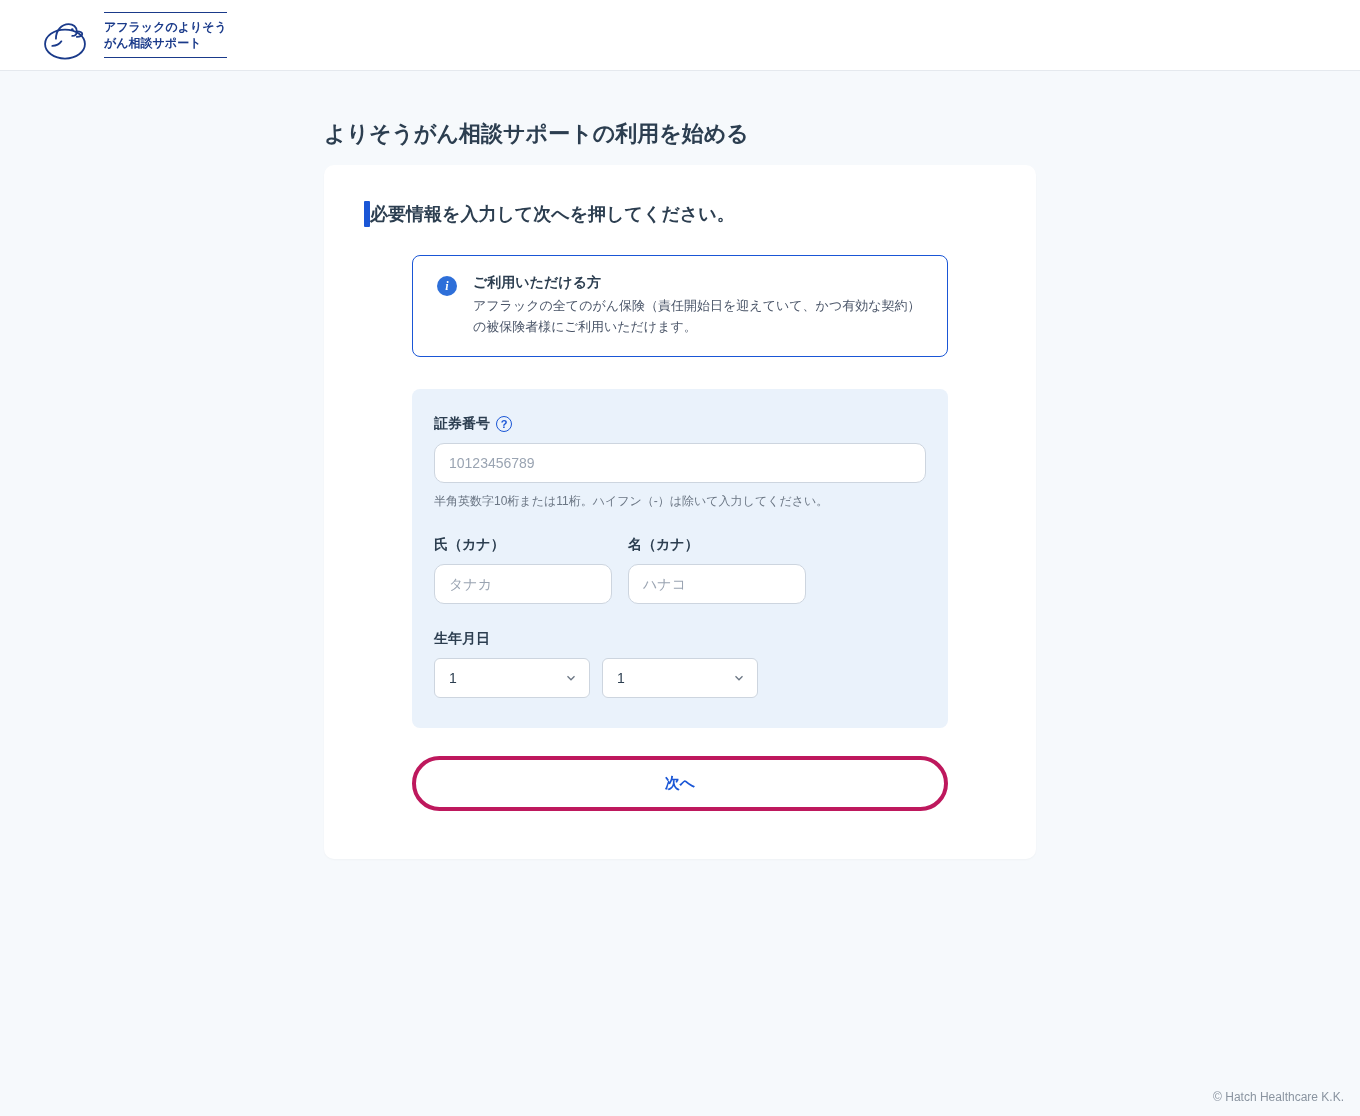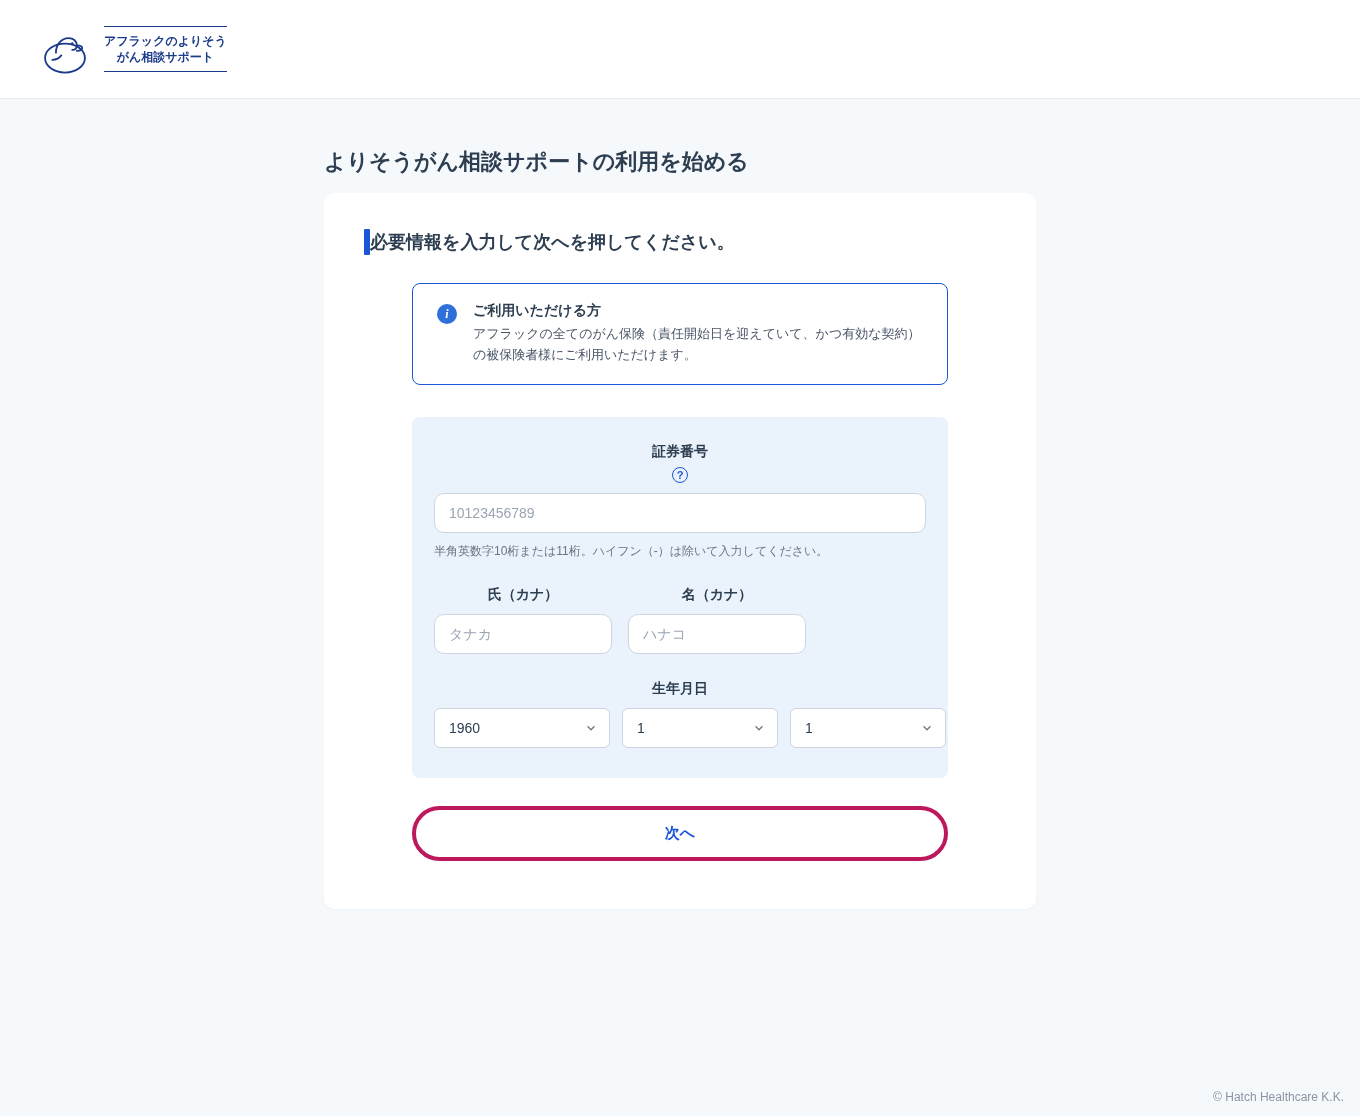--- a/index.html
+++ b/index.html
@@ -5,22 +5,21 @@
     * { margin: 0; padding: 0; box-sizing: border-box; }
     body {
       font-family: -apple-system, BlinkMacSystemFont, "Hiragino Kaku Gothic ProN", "Hiragino Sans", Meiryo, sans-serif;
       background: #f6f9fc;
       color: #2c3e50;
       min-height: 1116px;
     }
     header {
       background: #fff;
       border-bottom: 1px solid #e5e9ee;
-      padding: 20px 36px;
-      text-align: center;
+      padding: 6px 36px;
     }
     .logo-wrap {
       display: flex;
       align-items: center;
       gap: 10px;
     }
     .duck-svg { width: 58px; height: 58px; }
     .logo-text-box {
       border-top: 1px solid #1a3a8a;
       border-bottom: 1px solid #1a3a8a;
@@ -98,21 +97,20 @@
       padding: 26px 22px 30px;
       margin-bottom: 28px;
     }
     .field-label {
       font-size: 14px;
       font-weight: 700;
       display: flex;
       align-items: center;
       gap: 6px;
       margin-bottom: 10px;
-      flex-direction: column;
     }
     .help-icon {
       width: 16px; height: 16px;
       border: 1.5px solid #1a56d6;
       border-radius: 50%;
       color: #1a56d6;
       font-size: 11px;
       font-weight: 700;
       display: inline-flex;
       align-items: center;
@@ -254,30 +252,20 @@
               <input type="text" placeholder="ハナコ" style="">
             </div>
           </div>
         </div>
 
         <div class="field-block">
           <div class="field-label">
               <span>生年月日</span>
             </div>
           <div class="dob-row">
-            <div class="select-wrap year">
-              <select>
-                <option>1960</option>
-              </select>
-              <span class="chevron">
-                <svg viewBox="0 0 24 24" fill="none" stroke="currentColor" stroke-width="2.2">
-                    <path d="M6 9l6 6 6-6"></path>
-                  </svg>
-              </span>
-            </div>
             <div class="select-wrap md">
               <select>
                 <option>1</option>
               </select>
               <span class="chevron">
                 <svg viewBox="0 0 24 24" fill="none" stroke="currentColor" stroke-width="2.2">
                     <path d="M6 9l6 6 6-6"></path>
                   </svg>
               </span>
             </div>

